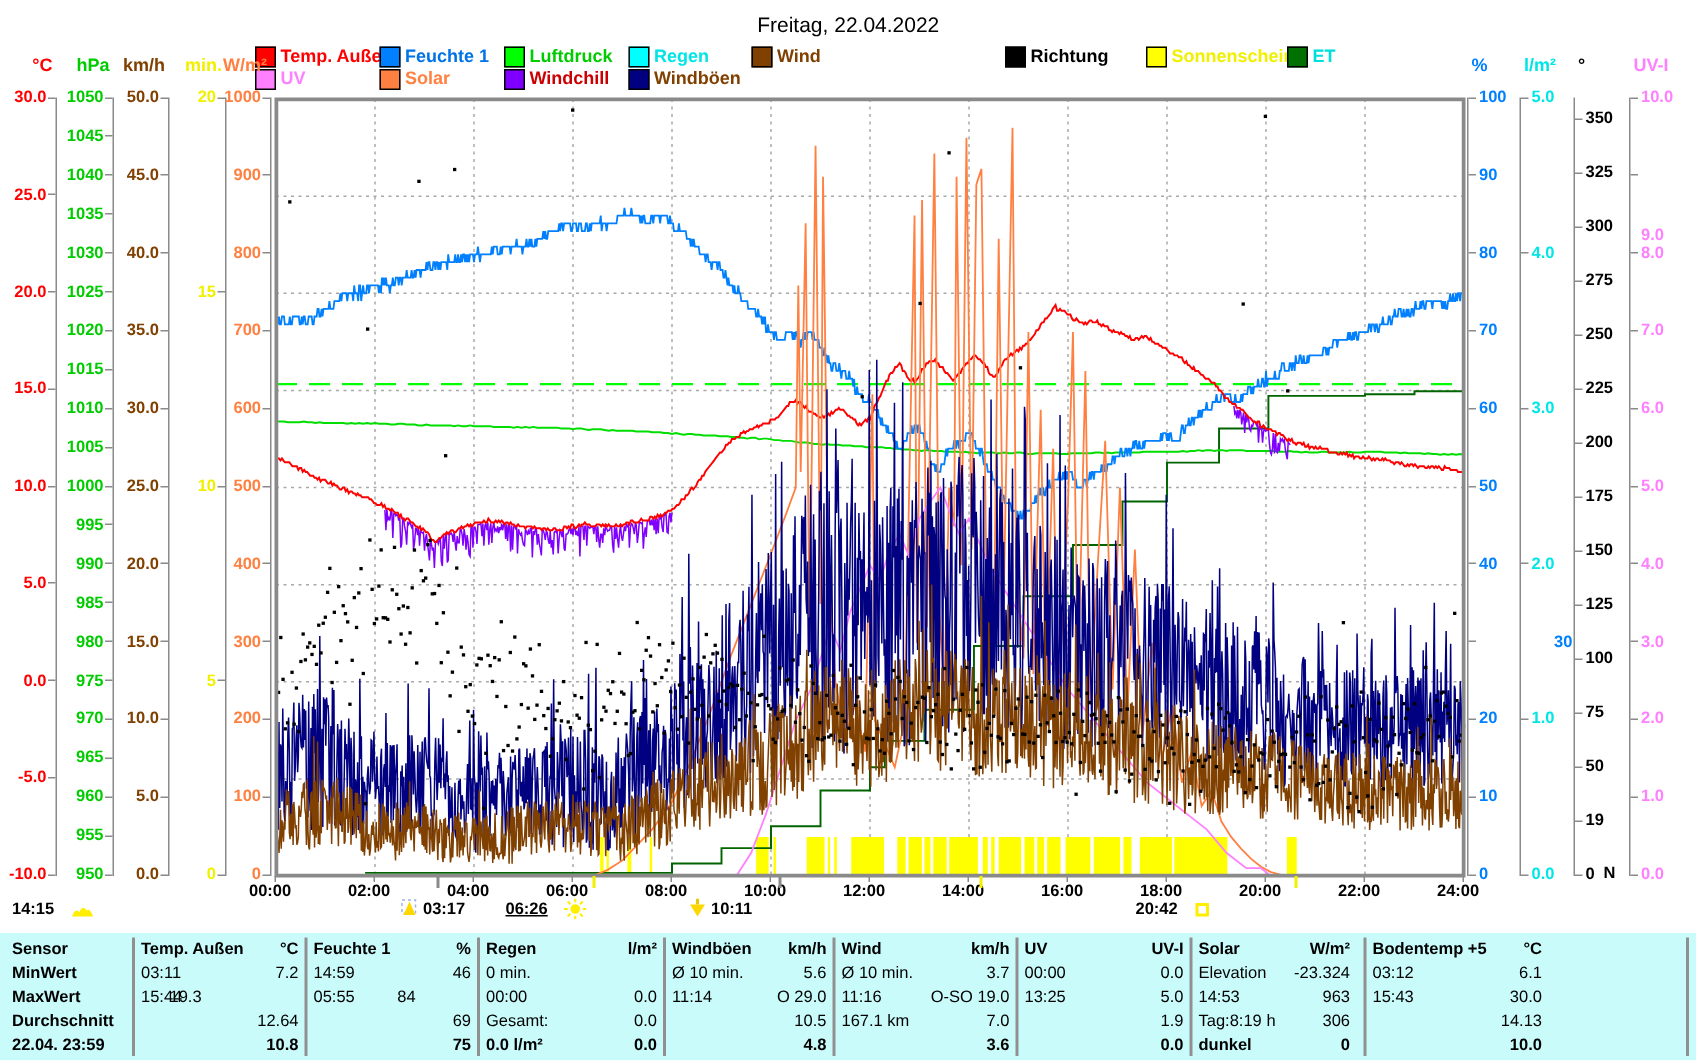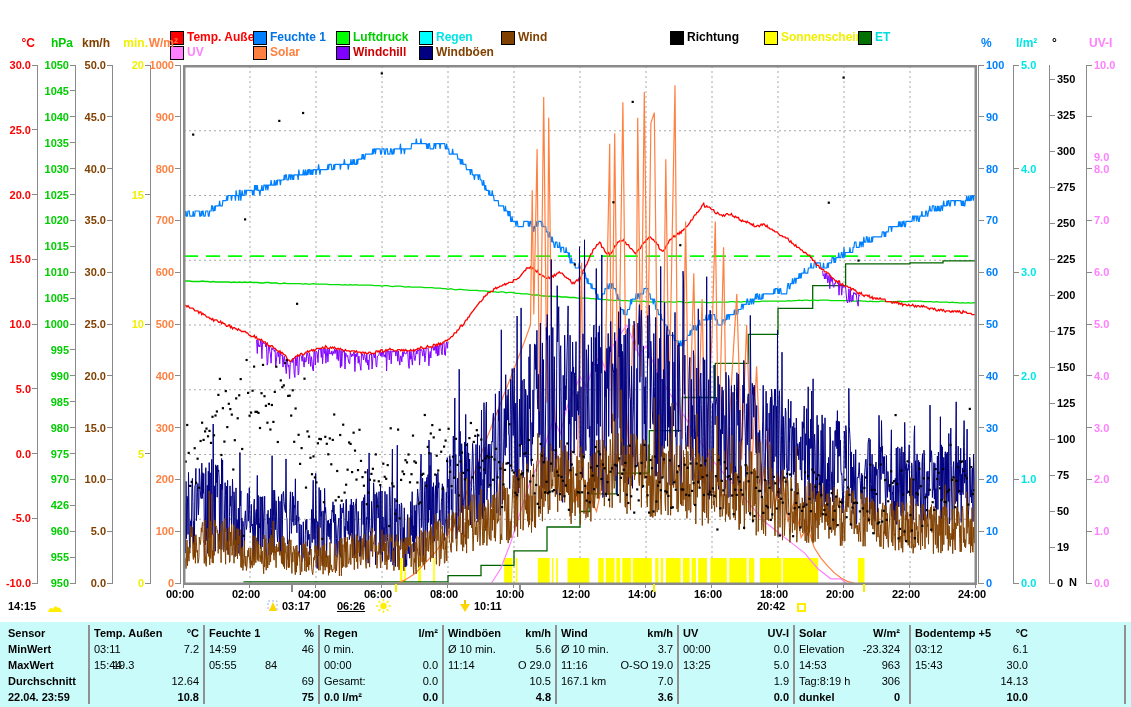--- a/index.html
+++ b/index.html
@@ -17,20 +17,21 @@
   .tcell{position:absolute;font-size:11px;white-space:nowrap;line-height:12px;color:#000;}
   .bold{font-weight:bold;}
   #plot-svg{position:absolute;left:183px;top:65px;}
   .mk{position:absolute;font-size:11px;font-weight:bold;color:#000;white-space:nowrap;}
   .mkicon{position:absolute;}
 </style>
 </head>
 <body>
 
 <div id="screen">
+  <div id="title">Freitag, 22.04.2022</div>
   <div id="legend">
       <div class="leg-box" style="left: 170px; top: 31px; background: rgb(255, 0, 0);"></div>
       <div class="leg-txt" style="left: 187px; top: 31px; color: rgb(255, 0, 0);">Temp. Außen</div>
       <div class="leg-box" style="left: 253px; top: 31px; background: rgb(0, 128, 255);"></div>
       <div class="leg-txt" style="left: 270px; top: 31px; color: rgb(0, 115, 230);">Feuchte 1</div>
       <div class="leg-box" style="left: 336px; top: 31px; background: rgb(0, 255, 0);"></div>
       <div class="leg-txt" style="left: 353px; top: 31px; color: rgb(0, 204, 0);">Luftdruck</div>
       <div class="leg-box" style="left: 419px; top: 31px; background: rgb(0, 255, 255);"></div>
       <div class="leg-txt" style="left: 436px; top: 31px; color: rgb(0, 229, 229);">Regen</div>
       <div class="leg-box" style="left: 501px; top: 31px; background: rgb(128, 64, 0);"></div>
@@ -101,21 +102,21 @@
       <div class="lbl" style="top: 370.8px; color: rgb(0, 204, 0); right: 1062px;">990</div>
       <div class="tick" style="top: 401.2px; left: 70px;"></div>
       <div class="lbl" style="top: 396.7px; color: rgb(0, 204, 0); right: 1062px;">985</div>
       <div class="tick" style="top: 427.1px; left: 70px;"></div>
       <div class="lbl" style="top: 422.6px; color: rgb(0, 204, 0); right: 1062px;">980</div>
       <div class="tick" style="top: 453px; left: 70px;"></div>
       <div class="lbl" style="top: 448.5px; color: rgb(0, 204, 0); right: 1062px;">975</div>
       <div class="tick" style="top: 478.9px; left: 70px;"></div>
       <div class="lbl" style="top: 474.4px; color: rgb(0, 204, 0); right: 1062px;">970</div>
       <div class="tick" style="top: 504.8px; left: 70px;"></div>
-      <div class="lbl" style="top: 500.3px; color: rgb(0, 204, 0); right: 1062px;">426</div>
+      <div class="lbl" style="top: 500.3px; color: rgb(0, 204, 0); right: 1062px;">965</div>
       <div class="tick" style="top: 530.7px; left: 70px;"></div>
       <div class="lbl" style="top: 526.2px; color: rgb(0, 204, 0); right: 1062px;">960</div>
       <div class="tick" style="top: 556.6px; left: 70px;"></div>
       <div class="lbl" style="top: 552.1px; color: rgb(0, 204, 0); right: 1062px;">955</div>
       <div class="tick" style="top: 582.5px; left: 70px;"></div>
       <div class="lbl" style="top: 578px; color: rgb(0, 204, 0); right: 1062px;">950</div>
       <div class="axisline" style="left: 112px;"></div>
       <div class="lbl" style="top: 38px; color: rgb(128, 64, 0); font-size: 12px; right: 1021px;">km/h</div>
       <div class="tick" style="top: 64.5px; left: 107px;"></div>
       <div class="lbl" style="top: 60px; color: rgb(128, 64, 0); right: 1025px;">50.0</div>
@@ -185,21 +186,21 @@
       <div class="lbl" style="top: 163.6px; color: rgb(0, 128, 255); left: 986px;">80</div>
       <div class="tick" style="top: 219.9px; left: 979px;"></div>
       <div class="lbl" style="top: 215.4px; color: rgb(0, 128, 255); left: 986px;">70</div>
       <div class="tick" style="top: 271.7px; left: 979px;"></div>
       <div class="lbl" style="top: 267.2px; color: rgb(0, 128, 255); left: 986px;">60</div>
       <div class="tick" style="top: 323.5px; left: 979px;"></div>
       <div class="lbl" style="top: 319px; color: rgb(0, 128, 255); left: 986px;">50</div>
       <div class="tick" style="top: 375.3px; left: 979px;"></div>
       <div class="lbl" style="top: 370.8px; color: rgb(0, 128, 255); left: 986px;">40</div>
       <div class="tick" style="top: 427.1px; left: 979px;"></div>
-      <div class="lbl" style="top: 422.6px; color: rgb(0, 128, 255); left: 986px;">30</div>
+      <div class="lbl" style="top: 422.6px; color: rgb(0, 128, 255); left: 1036px;">30</div>
       <div class="tick" style="top: 478.9px; left: 979px;"></div>
       <div class="lbl" style="top: 474.4px; color: rgb(0, 128, 255); left: 986px;">20</div>
       <div class="tick" style="top: 530.7px; left: 979px;"></div>
       <div class="lbl" style="top: 526.2px; color: rgb(0, 128, 255); left: 986px;">10</div>
       <div class="tick" style="top: 582.5px; left: 979px;"></div>
       <div class="lbl" style="top: 578px; color: rgb(0, 128, 255); left: 986px;">0</div>
       <div class="axisline" style="left: 1013px;"></div>
       <div class="lbl" style="top: 38px; color: rgb(0, 229, 229); font-size: 12px; left: 1016px;">l/m²</div>
       <div class="tick" style="top: 64.5px; left: 1014px;"></div>
       <div class="lbl" style="top: 60px; color: rgb(0, 229, 229); left: 1021px;">5.0</div>

